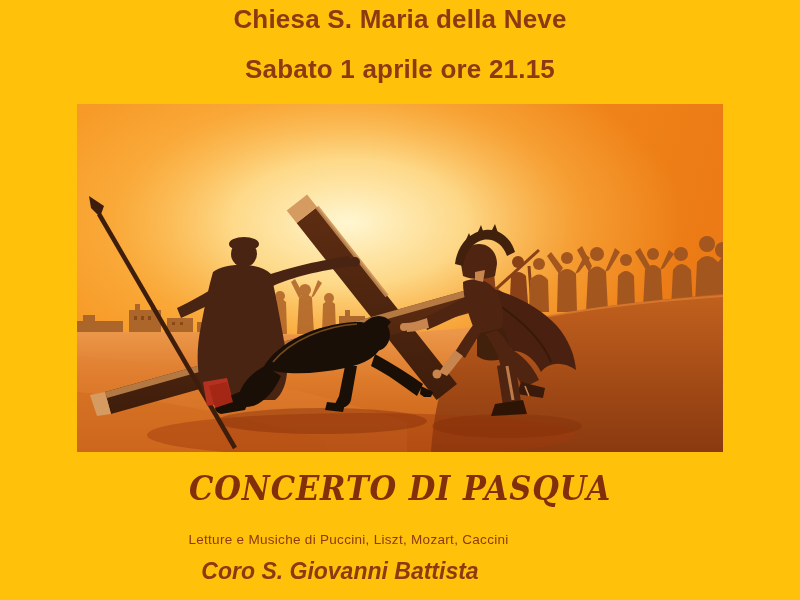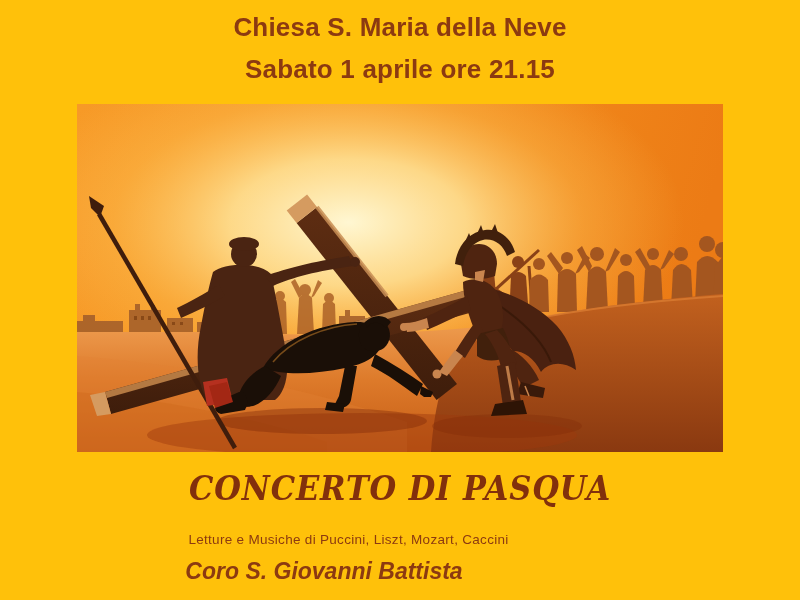--- a/index.html
+++ b/index.html
@@ -7,40 +7,40 @@
     width:800px;height:600px;overflow:hidden;
     background:var(--bg,#FFC10A);
     font-family:"Liberation Sans",sans-serif;
   }
   .poster{position:relative;width:800px;height:600px;}
   .heading{
     position:absolute;left:0;width:800px;text-align:center;
     font-weight:bold;font-size:26px;color:var(--ink,#8C3A11);
     letter-spacing:0.2px;
   }
-  .venue{top:12px;}
+  .venue{top:4px;}
   .datetime{top:54px;text-align:center;}
   .illustration{
     position:absolute;left:77px;top:104px;width:646px;height:348px;
   }
   .illustration svg{display:block;}
   .concert-title{
     position:absolute;left:0;top:468px;width:800px;text-align:center;
     font-family:"DejaVu Serif","Liberation Serif",serif;
     font-style:italic;font-weight:bold;font-size:34px;
     color:var(--title-ink,#82300C);
     transform:scaleX(0.9);transform-origin:center;
     letter-spacing:1px;white-space:nowrap;
   }
   .program{
     position:absolute;left:0;top:532px;width:697px;text-align:center;
     font-size:13.5px;color:var(--ink,#8C3A11);letter-spacing:0.3px;
   }
   .choir{
-    position:absolute;left:0;top:558px;width:648px;text-align:center;
+    position:absolute;left:16px;top:558px;width:648px;text-align:center;
     font-style:italic;font-weight:bold;font-size:23px;color:var(--ink,#8C3A11);
   }
 </style>
 </head>
 <body>
 
 <div class="poster">
 
   <div class="heading venue">Chiesa S. Maria della Neve</div>
   <div class="heading datetime">Sabato 1 aprile ore 21.15</div>

